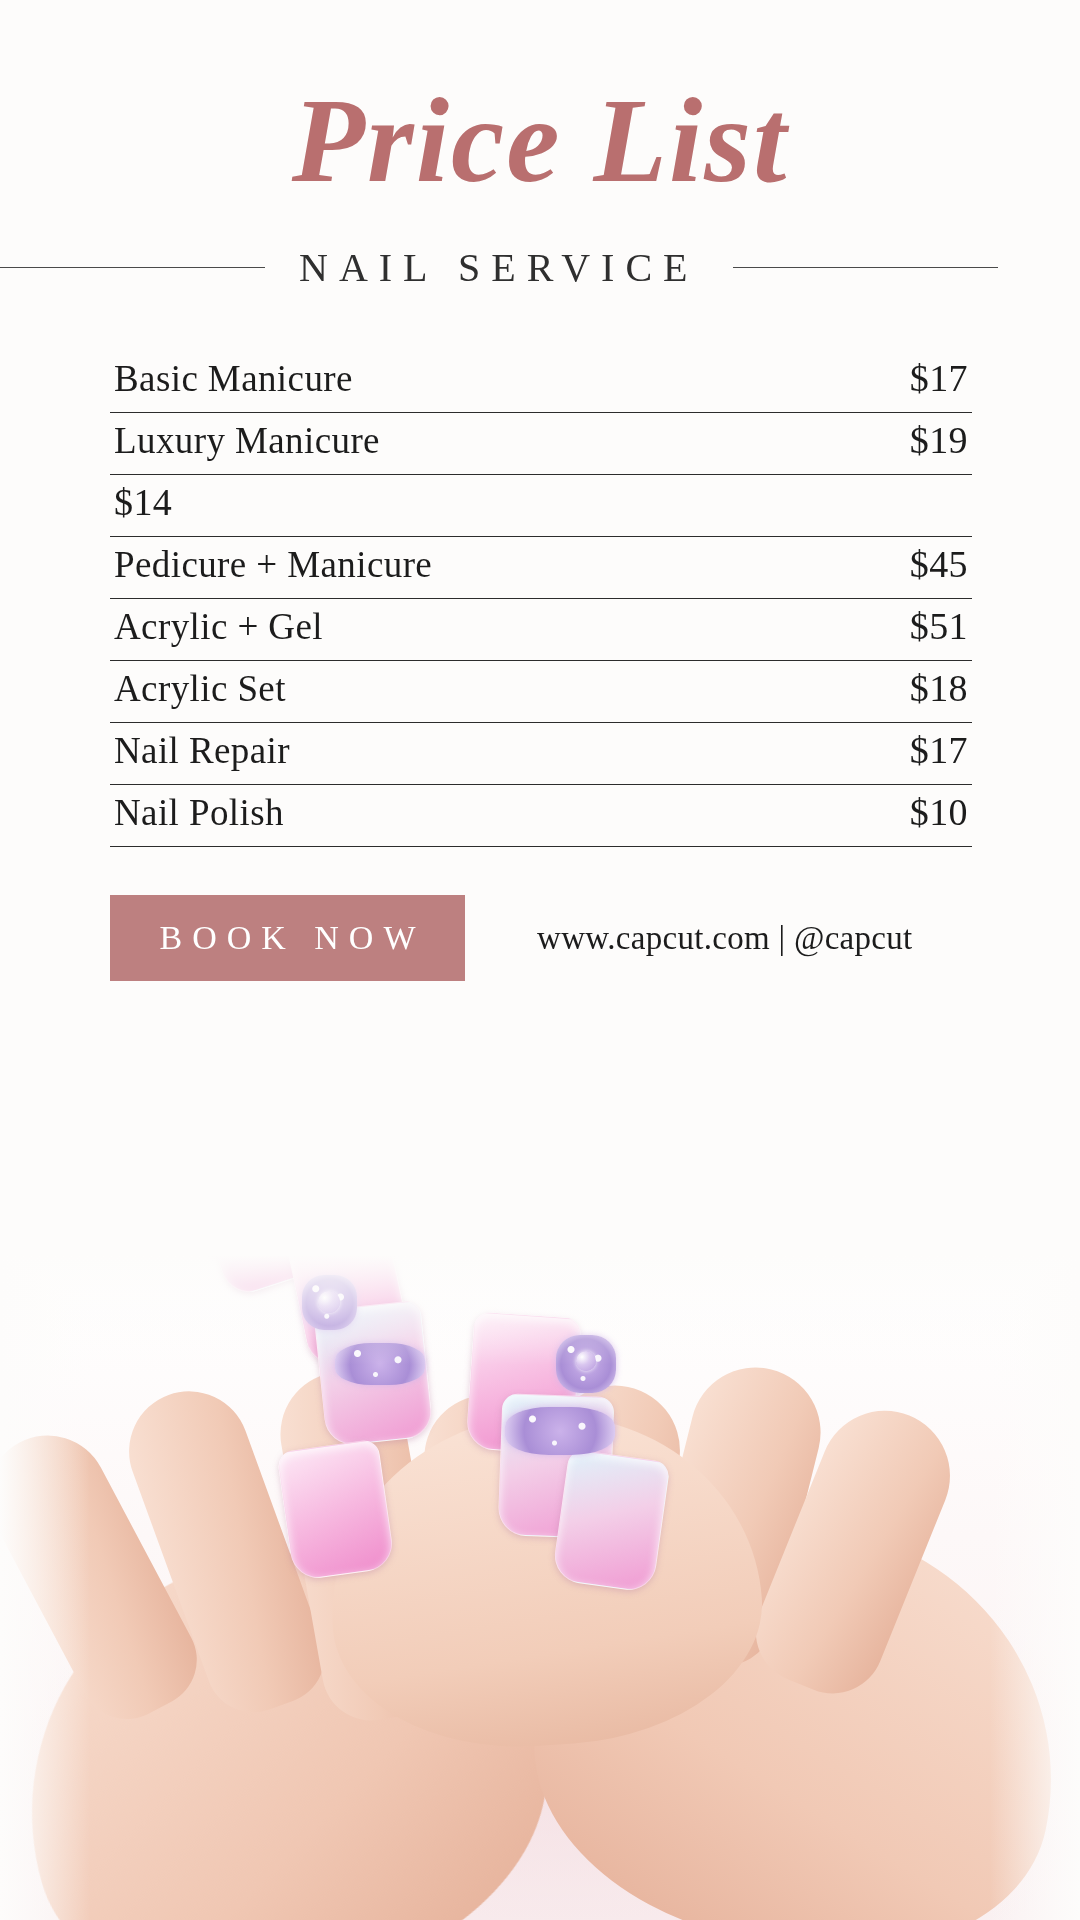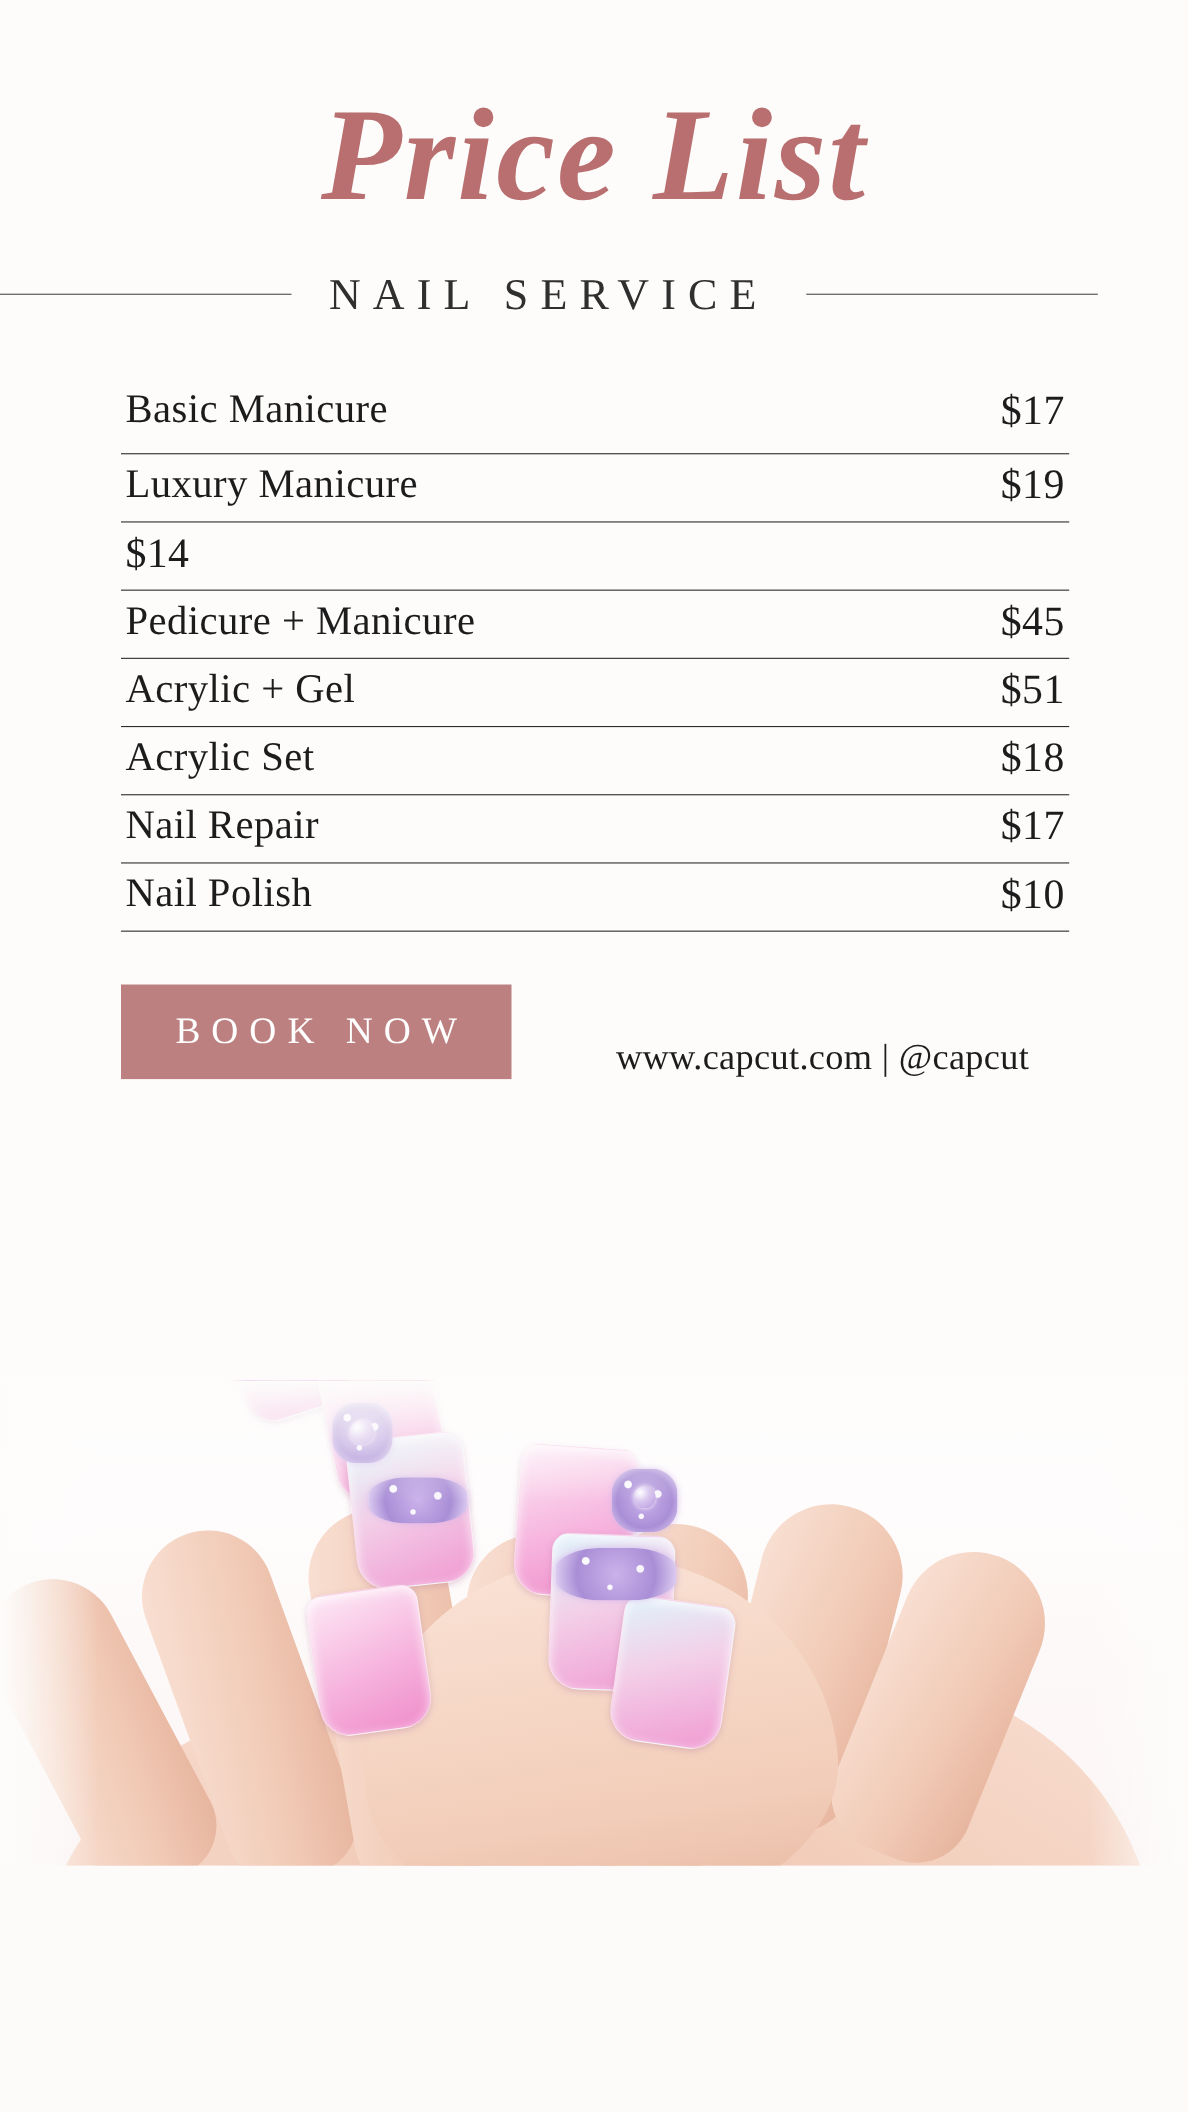--- a/index.html
+++ b/index.html
@@ -11,21 +11,21 @@
     height: 1920px;
     background: #fdfbfa;
     font-family: "Liberation Serif", serif;
     overflow: hidden;
     position: relative;
   }
 
   .poster {
     position: relative;
     width: 1080px;
-    height: 1696px;
+    height: 1920px;
     background: #fdfcfb;
     overflow: hidden;
   }
 
   
   .title {
     text-align: center;
     font-family: "Liberation Serif", serif;
     font-style: italic;
     font-weight: 700;
@@ -58,21 +58,21 @@
     padding: 0 34px;
     white-space: nowrap;
   }
 
   
   .price-table {
     margin: 60px 108px 0 110px;
   }
   .price-row {
     display: flex;
-    align-items: flex-start;
+    align-items: flex-end;
     justify-content: space-between;
     border-bottom: 1.6px solid #2c2c2c;
     padding: 6px 4px 12px 4px;
     height: 62px;
     box-sizing: border-box;
   }
   .price-row:first-child {
     padding-top: 0;
   }
   .item-name {
@@ -85,23 +85,22 @@
   .item-price {
     font-family: "Liberation Serif", serif;
     font-size: 38px;
     color: #1c1c1c;
     letter-spacing: 0.4px;
   }
 
   
   .cta-row {
     display: flex;
-    align-items: flex-end;
+    align-items: center;
     margin: 48px 0 0 110px;
-    gap: 23px;
   }
   .book-btn {
     background: #bd8080;
     color: #ffffff;
     font-family: "Liberation Serif", serif;
     font-size: 34px;
     letter-spacing: 10px;
     text-align: center;
     padding: 26px 0 26px 10px;
     width: 355px;

